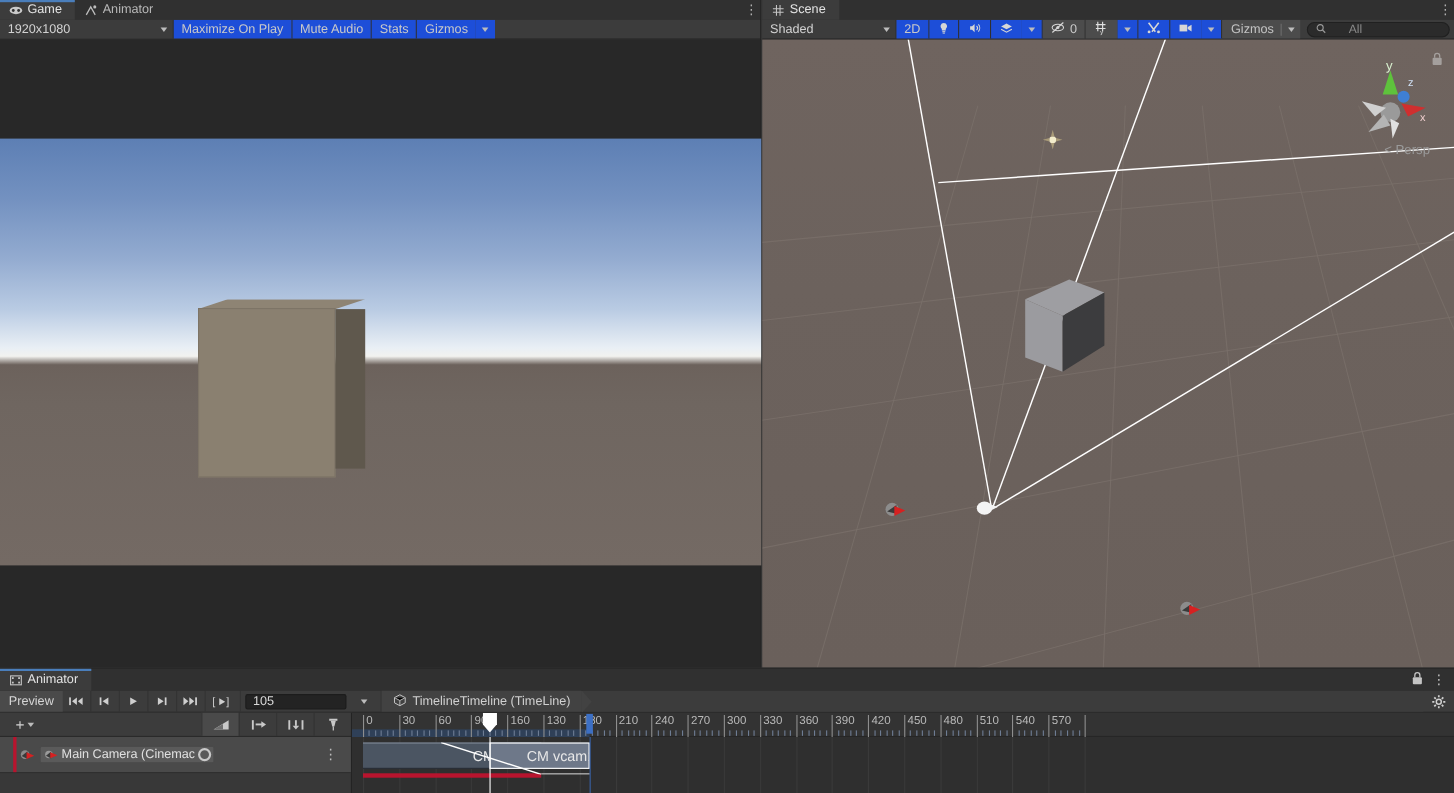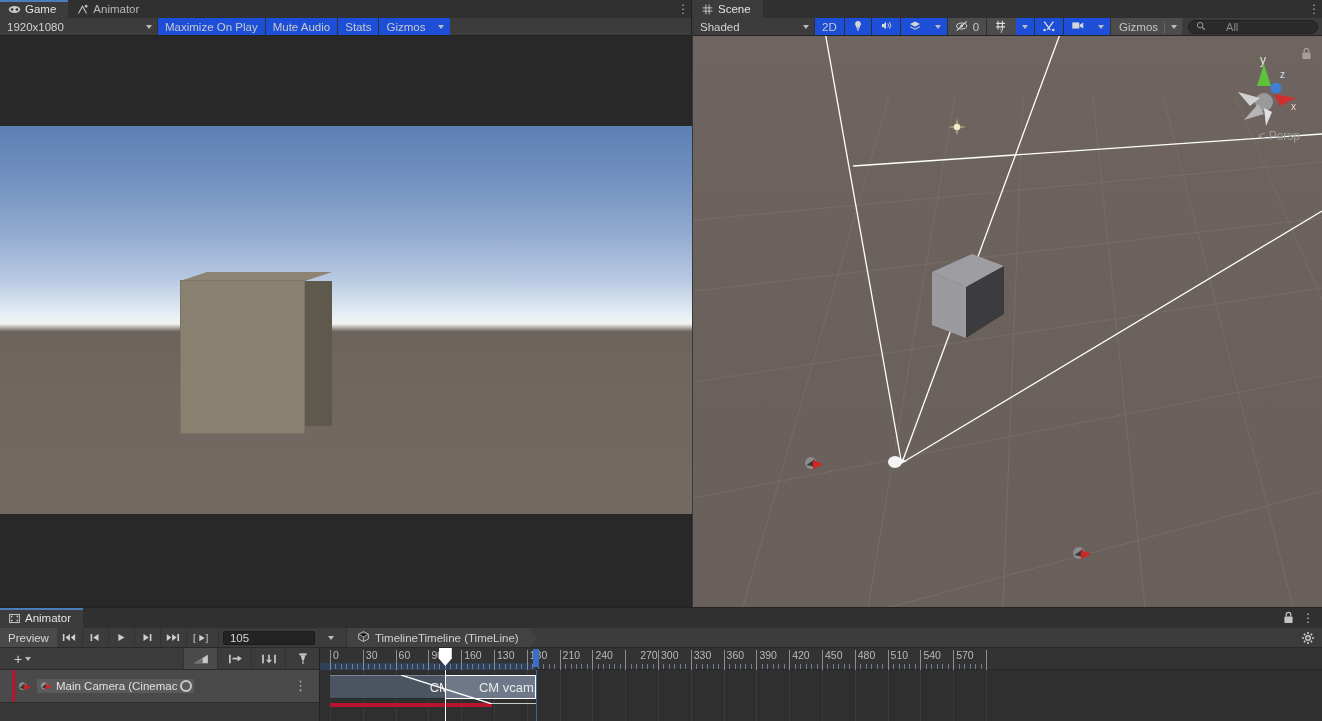--- a/index.html
+++ b/index.html
@@ -665,21 +665,21 @@
               <div class="tick minor" style="left: 261.459px;"></div>
               <div class="tick minor" style="left: 266.925px;"></div>
               <div class="tick major" style="left: 272.392px;"></div>
               <div class="tick-label" style="left: 272.392px;">240</div>
               <div class="tick minor" style="left: 277.858px;"></div>
               <div class="tick minor" style="left: 283.325px;"></div>
               <div class="tick minor" style="left: 288.791px;"></div>
               <div class="tick minor" style="left: 294.258px;"></div>
               <div class="tick minor" style="left: 299.724px;"></div>
               <div class="tick major" style="left: 305.191px;"></div>
-              <div class="tick-label" style="left: 305.191px; margin-left: 12px;">270</div>
+              <div class="tick-label" style="left: 305.191px;">270</div>
               <div class="tick minor" style="left: 310.657px;"></div>
               <div class="tick minor" style="left: 316.124px;"></div>
               <div class="tick minor" style="left: 321.59px;"></div>
               <div class="tick minor" style="left: 327.057px;"></div>
               <div class="tick minor" style="left: 332.523px;"></div>
               <div class="tick major" style="left: 337.99px;"></div>
               <div class="tick-label" style="left: 337.99px;">300</div>
               <div class="tick minor" style="left: 343.457px;"></div>
               <div class="tick minor" style="left: 348.923px;"></div>
               <div class="tick minor" style="left: 354.389px;"></div>

